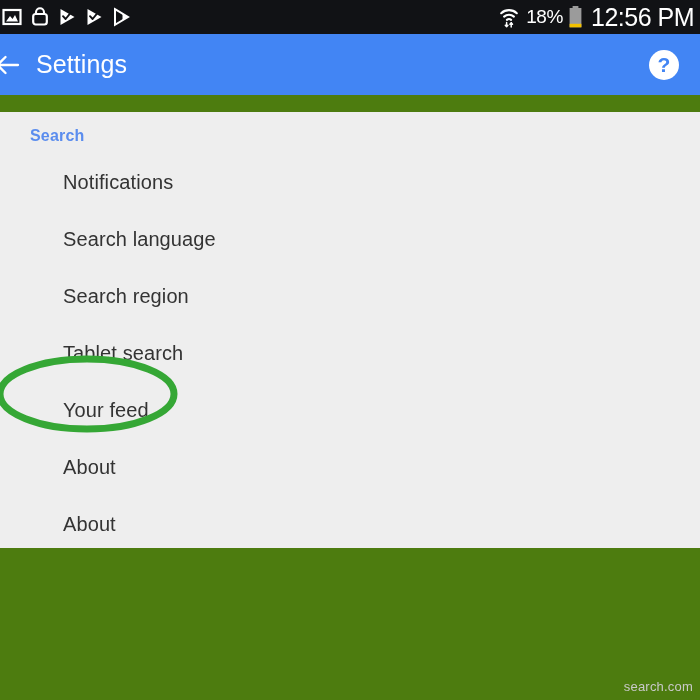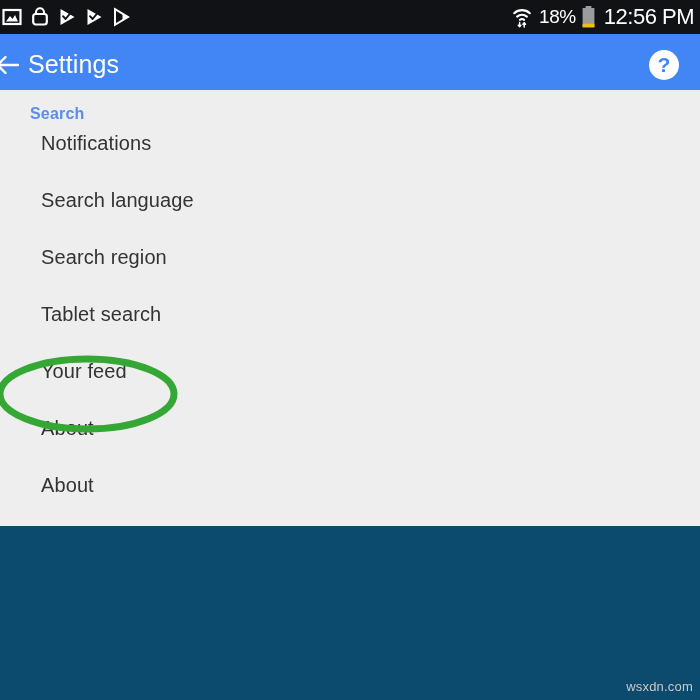--- a/index.html
+++ b/index.html
@@ -10,21 +10,21 @@
     width: 700px;
     height: 700px;
     overflow: hidden;
     font-family: "Liberation Sans", sans-serif;
     background: #efefef;
   }
   #screen {
     position: relative;
     width: 700px;
     height: 700px;
-    background: #0c4a6e;
+    background: #4d7c0f;
   }
 
   
   #status-bar {
     position: absolute;
     top: 0; left: 0;
     width: 700px;
     height: 34px;
     background: #111215;
     display: flex;
@@ -52,35 +52,36 @@
     line-height: 0;
   }
   .batt-pct {
     color: #ffffff;
     font-size: 19px;
     letter-spacing: -0.4px;
     font-family: "Liberation Sans", sans-serif;
   }
   #clock {
     color: #ffffff;
-    font-size: 22px;
+    font-size: 25px;
     letter-spacing: -0.5px;
     margin-left: 3px;
     font-family: "Liberation Sans", sans-serif;
   }
 
   
   #app-bar {
     position: absolute;
     top: 34px; left: 0;
     width: 700px;
     height: 61px;
     background: #4285f4;
     display: flex;
     align-items: center;
+    gap: 8px;
   }
   #back-button {
     width: 34px;
     height: 61px;
     display: flex;
     align-items: center;
     justify-content: flex-start;
     margin-left: -6px;
     cursor: pointer;
   }
@@ -111,21 +112,21 @@
     font-weight: 700;
     display: flex;
     align-items: center;
     justify-content: center;
     line-height: 1;
   }
 
   
   #content {
     position: absolute;
-    top: 90px; left: 0;
+    top: 112px; left: 0;
     width: 700px;
     height: 436px;
     background: #eeeeee;
   }
   #section-header {
     position: absolute;
     left: 30px;
     top: 15px;
     color: #5b8dee;
     font-size: 16px;
@@ -134,22 +135,22 @@
   }
   #settings-list {
     position: absolute;
     top: 42px;
     left: 0;
     width: 700px;
   }
   .list-item {
     height: 57px;
     display: flex;
-    align-items: flex-start;
-    padding-left: 41px;
+    align-items: center;
+    padding-left: 63px;
     box-sizing: border-box;
     cursor: pointer;
   }
   .list-item-label {
     color: #333333;
     font-size: 20px;
     font-weight: 400;
     letter-spacing: 0.1px;
   }
 
@@ -287,15 +288,15 @@
         <span class="list-item-label">About</span>
       </div>
     </div>
 
   </div>
 
   <svg id="highlight-ellipse" viewBox="0 0 186 78">
     <ellipse cx="90" cy="39" rx="87" ry="35" fill="none" stroke="#35a735" stroke-width="7"></ellipse>
   </svg>
 
-  <div id="watermark">wsxdn.com</div>
+  <div id="watermark">search.com</div>
 
 </div>
 
 </body></html>

